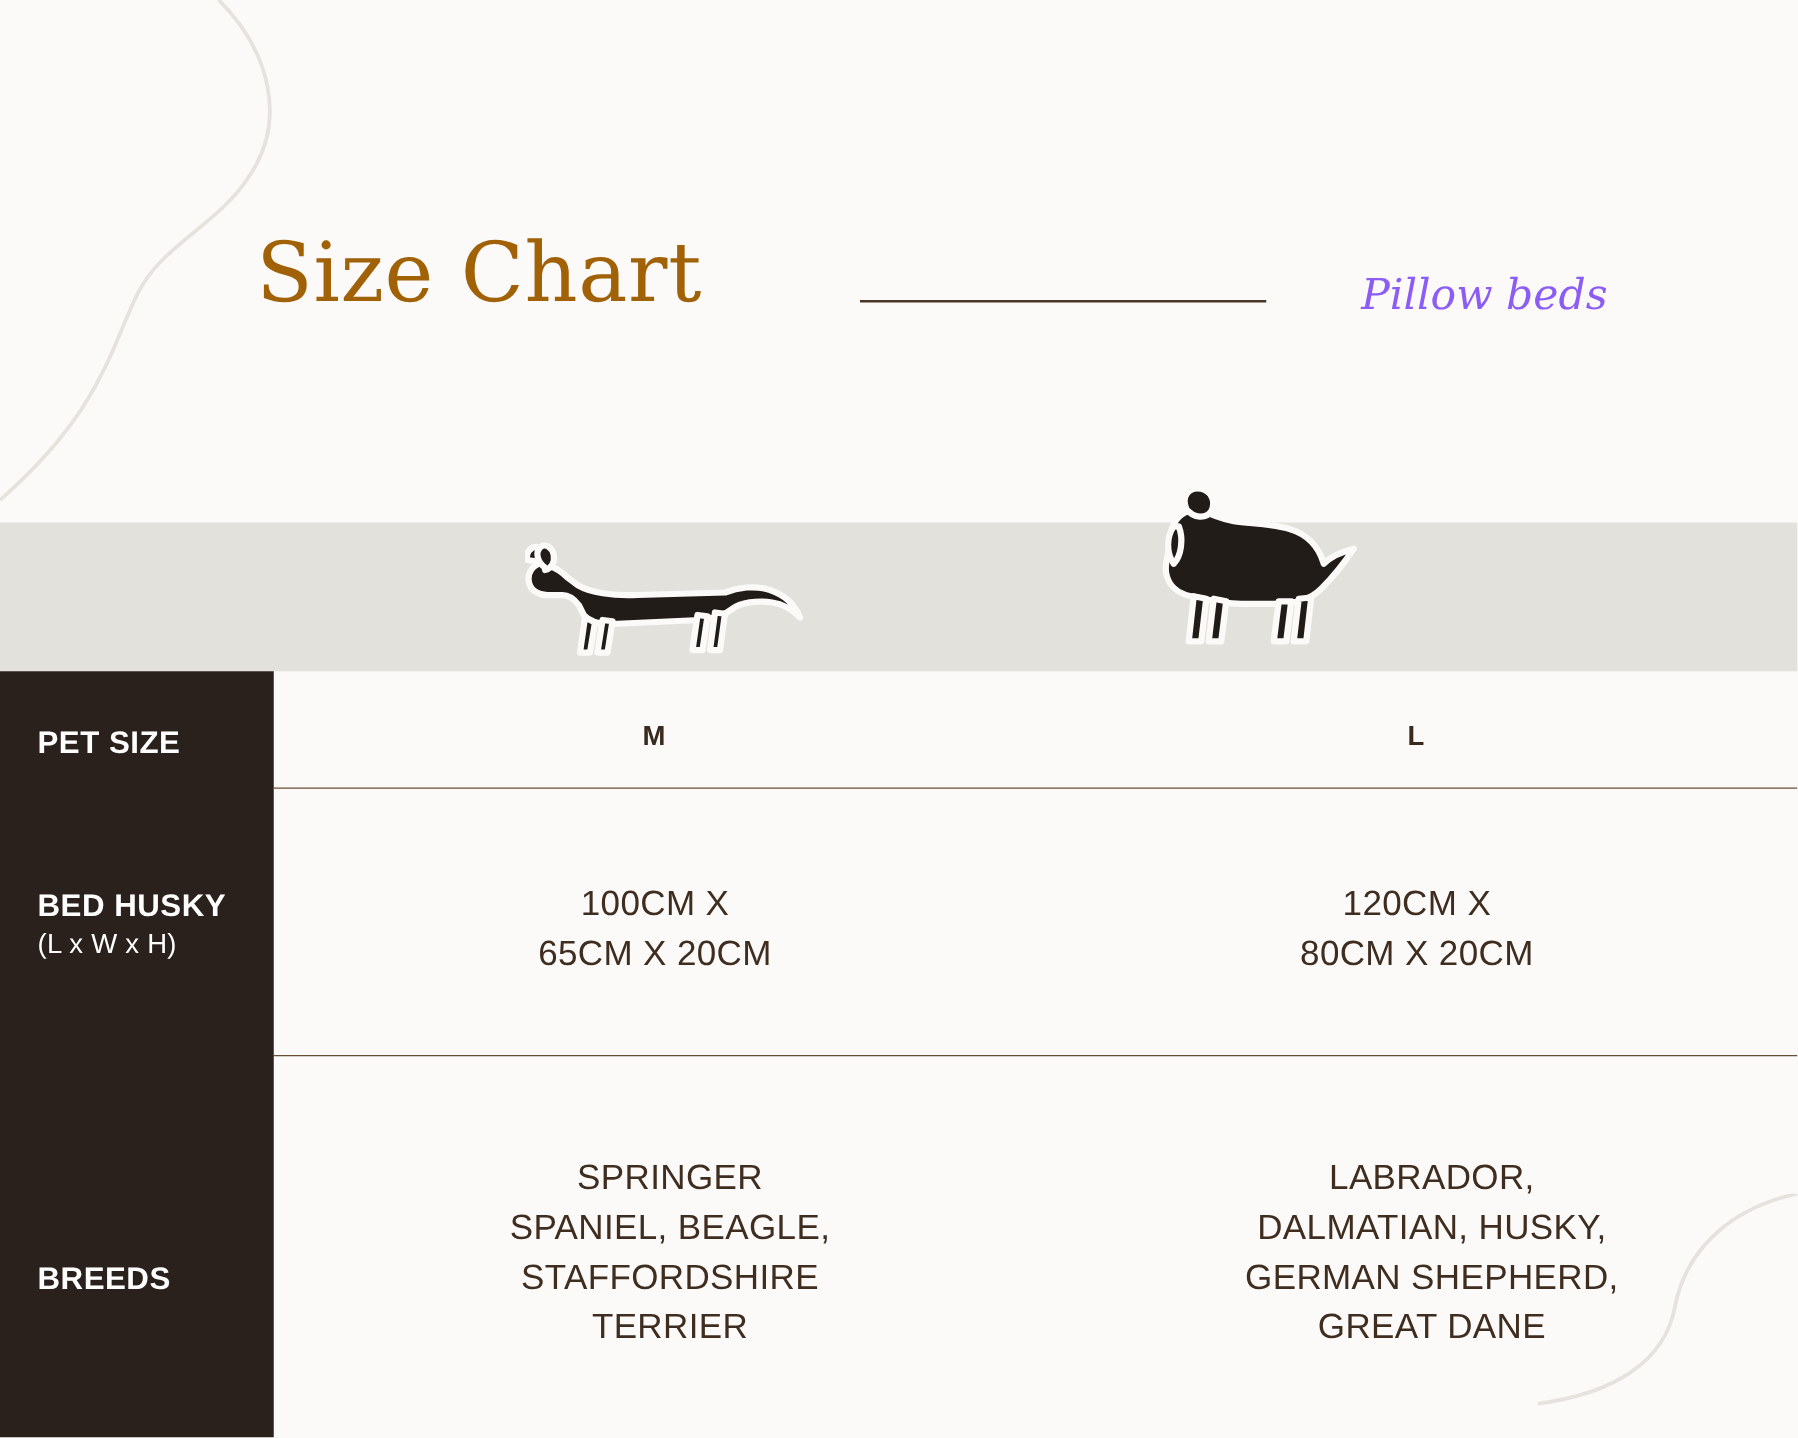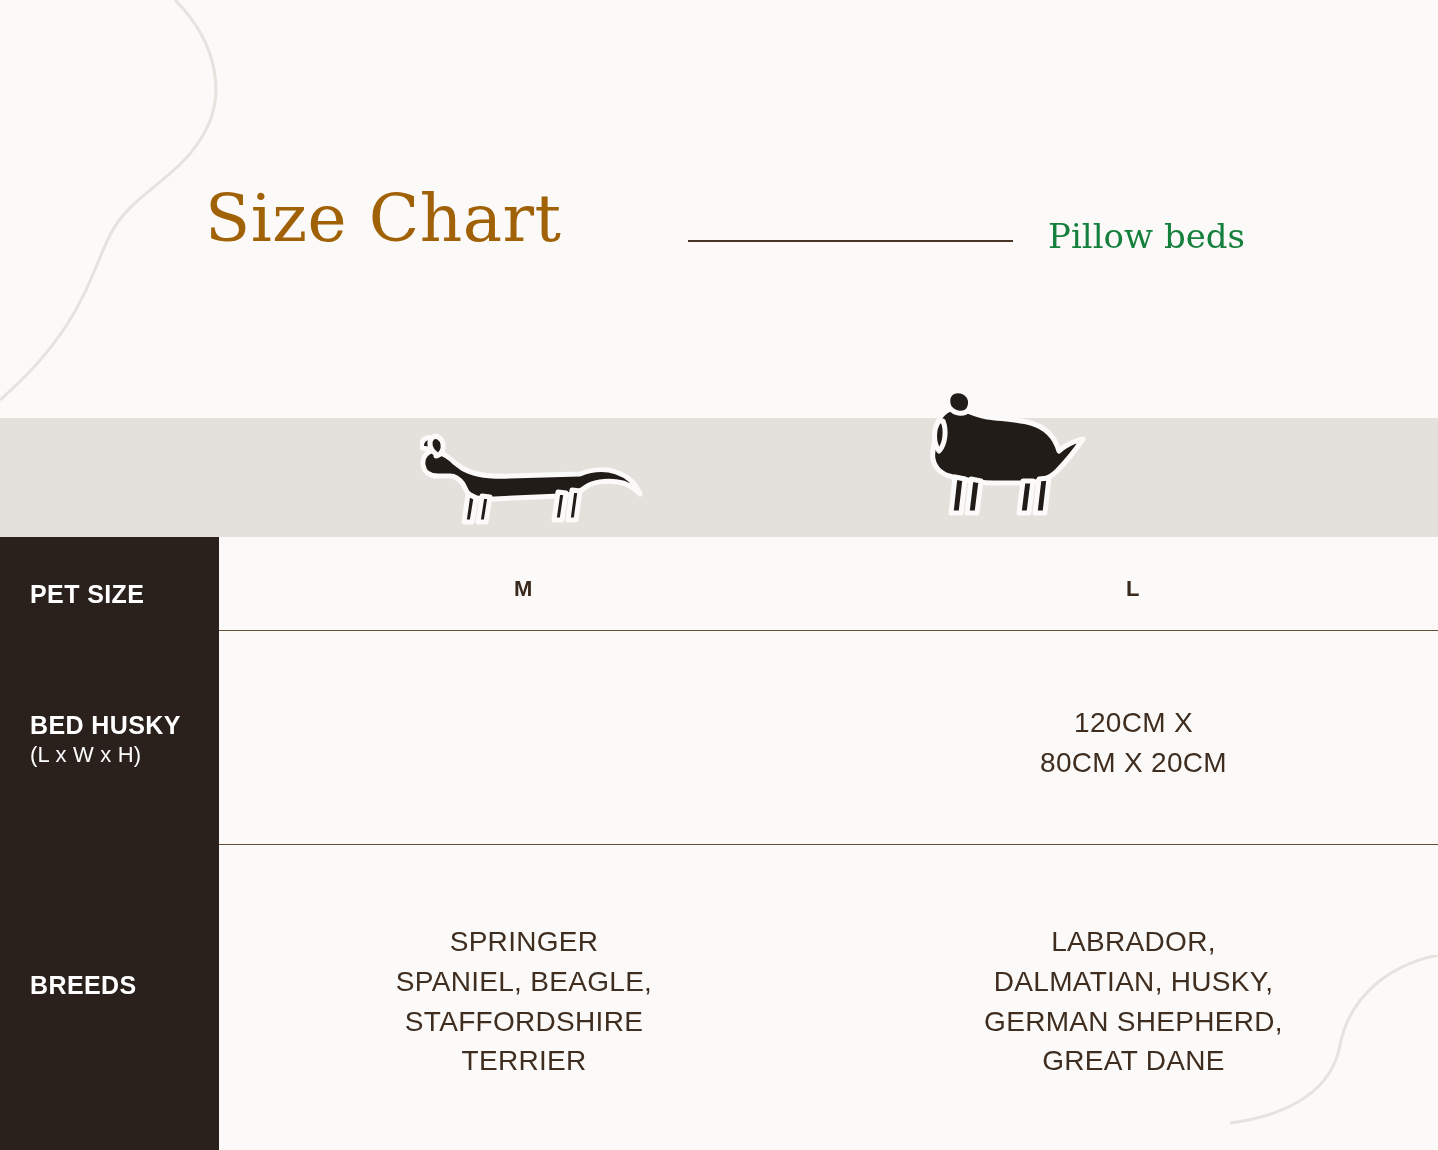--- a/index.html
+++ b/index.html
@@ -46,25 +46,26 @@
   .title-rule {
     position: absolute;
     left: 688px;
     top: 240px;
     width: 325px;
     height: 2px;
     background: #4a3526;
   }
   .subtitle {
     position: absolute;
-    left: 1048px;
+    left: 1089px;
     top: 216px;
     font-family: "DejaVu Serif", "Liberation Serif", serif;
+    font-style: italic;
     font-size: 34px;
-    color: #15803d;
+    color: #8b5cf6;
     white-space: nowrap;
   }
 
   
   .silhouette-band {
     position: absolute;
     left: 0;
     top: 418px;
     width: 1438px;
     height: 119px;
@@ -135,21 +136,21 @@
   .cell-l { left: 829px; width: 609px; }
 
   .size-head {
     top: 573px;
     font-weight: bold;
     font-size: 22px;
     letter-spacing: 1.5px;
     color: #3a2a1e;
   }
   .bed-size { top: 703px; }
-  .breeds   { top: 922px; }
+  .breeds   { top: 922px; padding-left: 12px; }
 </style>
 </head>
 <body>
 
 <div class="deco" style="left:0;top:0;">
   <svg width="260" height="420" viewBox="0 0 260 420" fill="none">
     <path d="M175 0 C 215 40, 230 95, 200 140 C 175 180, 130 195, 110 235 C 88 280, 80 330, 0 400" stroke="#e6e3de" stroke-width="3" fill="none"></path>
   </svg>
 </div>
 <div class="deco" style="left:1230px;top:955px;">
@@ -207,28 +208,30 @@
 <div class="table">
   <div class="label-col"></div>
 
   <div class="row-label rl-petsize" style="top:43px;">PET SIZE</div>
 
   <div class="row-label rl-bedsize" style="top:174px;">
     <span>BED HUSKY</span>
     <span class="sub">(L x W x H)</span>
   </div>
 
-  <div class="row-label rl-breeds" style="top:434px;">BREEDS</div>
+  <div class="row-label rl-breeds" style="top:472px;">BREEDS</div>
 
   <div class="divider" style="top:93px;"></div>
   <div class="divider" style="top:307px;"></div>
 
   <div class="cell cell-m size-head" style="top:36px;">M</div>
   <div class="cell cell-l size-head" style="top:36px;">L</div>
 
+  <div class="cell cell-m bed-size" style="top:166px;white-space:pre-line;">100CM X
+65CM X 20CM</div>
   <div class="cell cell-l bed-size" style="top:166px;white-space:pre-line;">120CM X
 80CM X 20CM</div>
 
   <div class="cell cell-m breeds" style="top:385px;white-space:pre-line;">SPRINGER
 SPANIEL, BEAGLE,
 STAFFORDSHIRE
 TERRIER</div>
   <div class="cell cell-l breeds" style="top:385px;white-space:pre-line;">LABRADOR,
 DALMATIAN, HUSKY,
 GERMAN SHEPHERD,

